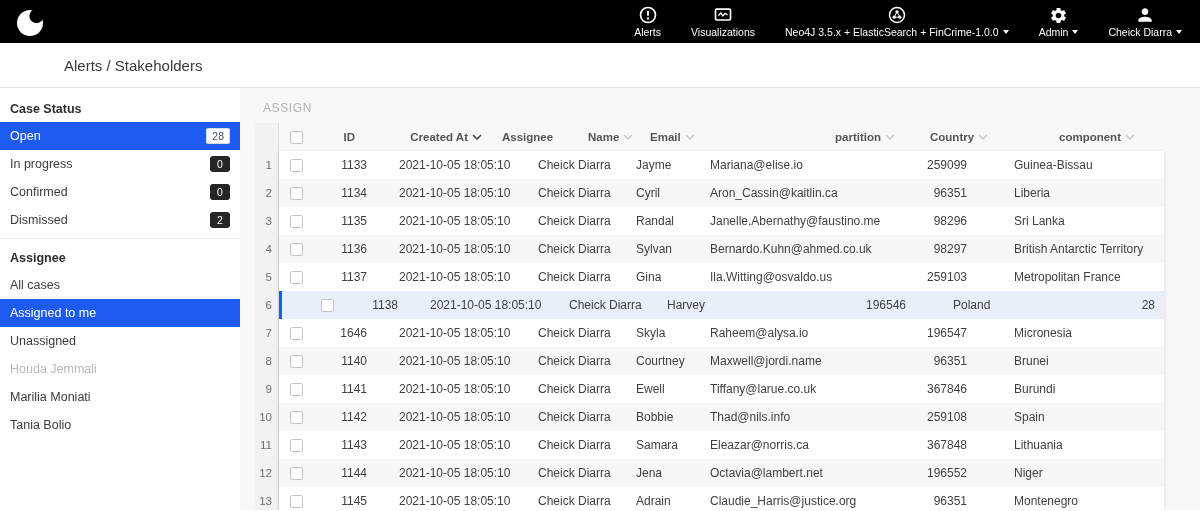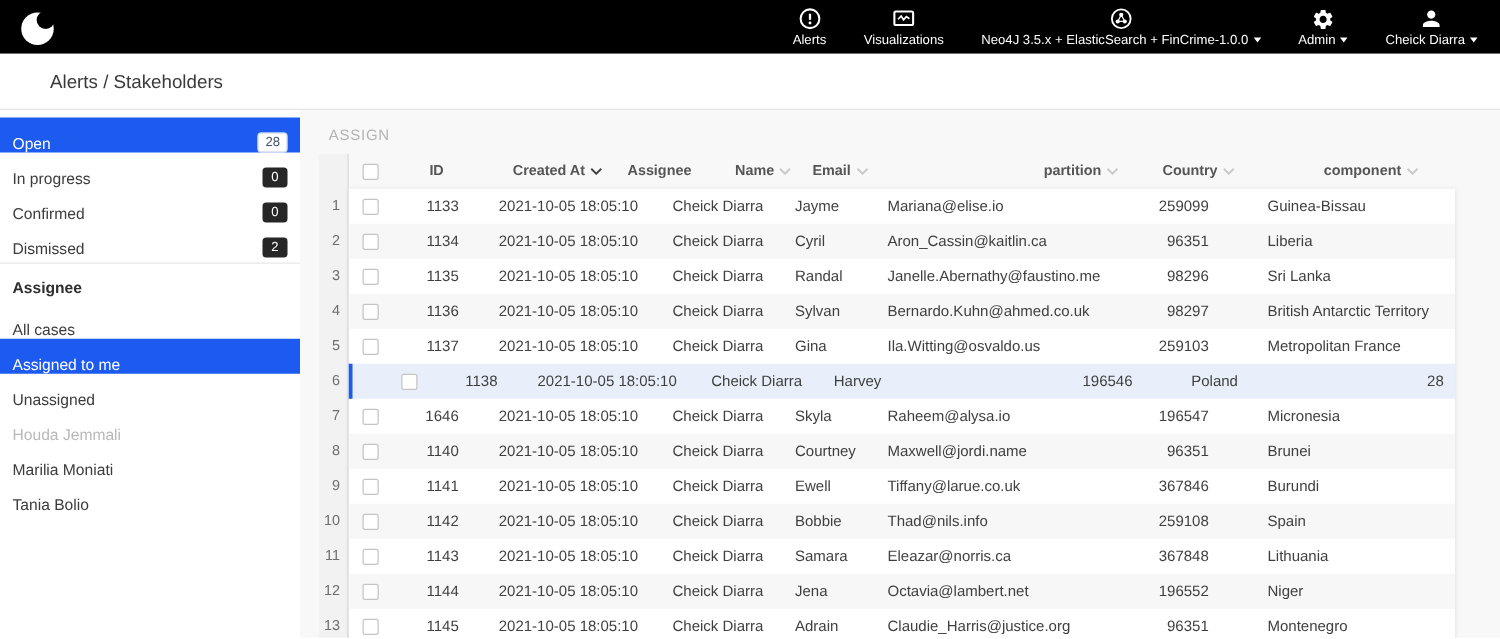--- a/index.html
+++ b/index.html
@@ -13,30 +13,30 @@
   .nav-items { margin-left:auto; display:flex; align-items:flex-end; gap:30px; }
   .nav-item { display:flex; flex-direction:column; align-items:center; gap:1px;
     cursor:pointer; color:#fff; }
   .nav-item .ico { height:20px; display:flex; align-items:center; }
   .nav-item .lbl { font-size:10.5px; white-space:nowrap; display:flex; align-items:center; gap:4px; }
   .caret { width:0; height:0; border-left:3.5px solid transparent;
     border-right:3.5px solid transparent; border-top:4px solid #fff; display:inline-block; }
 
   
   .breadcrumb-bar { height:45px; background:#fff; display:flex; align-items:center;
-    padding-left:40px; font-size:15px; color:#3a3a3a; border-bottom:1px solid #e4e4e4; }
+    padding-left:64px; font-size:15px; color:#3a3a3a; border-bottom:1px solid #e4e4e4; }
 
   
   .main { display:flex; height:422px; }
   .sidebar { width:240px; background:#fff; padding-top:6px; flex-shrink:0; }
   .content { flex:1; background:#f8f8f8; padding-left:15px; overflow:hidden; }
 
   
   .side-title { font-size:12.5px; font-weight:bold; color:#2e2e2e; padding:8px 10px 6px 10px; }
-  .side-item { height:28px; display:flex; align-items:flex-end; padding:0 10px;
+  .side-item { height:28px; display:flex; align-items:center; padding:0 10px;
     font-size:12.5px; color:#3c3c3c; cursor:pointer; }
   .side-item.selected { background:var(--accent-blue,#1d5bf0); color:#fff; }
   .side-item.muted { color:#b9b9b9; }
   .badge { margin-left:auto; font-size:10.5px; line-height:1; padding:3px 6px;
     border-radius:3px; background:var(--badge-dark-bg,#262626); color:#fff; min-width:20px; text-align:center; }
   .badge.light { background:#fff; color:#44506b; box-shadow:0 0 0 1px #d8dce6 inset; }
   .side-divider { height:1px; background:#e8e8e8; margin:4px 0; }
 
   
   .assign-btn { display:inline-block; margin:13px 0 8px 8px; font-size:12px;
@@ -134,20 +134,21 @@
       </div>
     </nav>
 </header>
 
 <div class="breadcrumb-bar">
   <span>Alerts / Stakeholders</span>
 </div>
 
 <div class="main">
   <aside class="sidebar" id="sidebar">
+      <div class="side-title">Case Status</div>
       <div class="side-item selected">
         <span>Open</span>
         <span class="badge light">28</span>
       </div>
       <div class="side-item">
         <span>In progress</span>
         <span class="badge">0</span>
       </div>
       <div class="side-item">
         <span>Confirmed</span>

